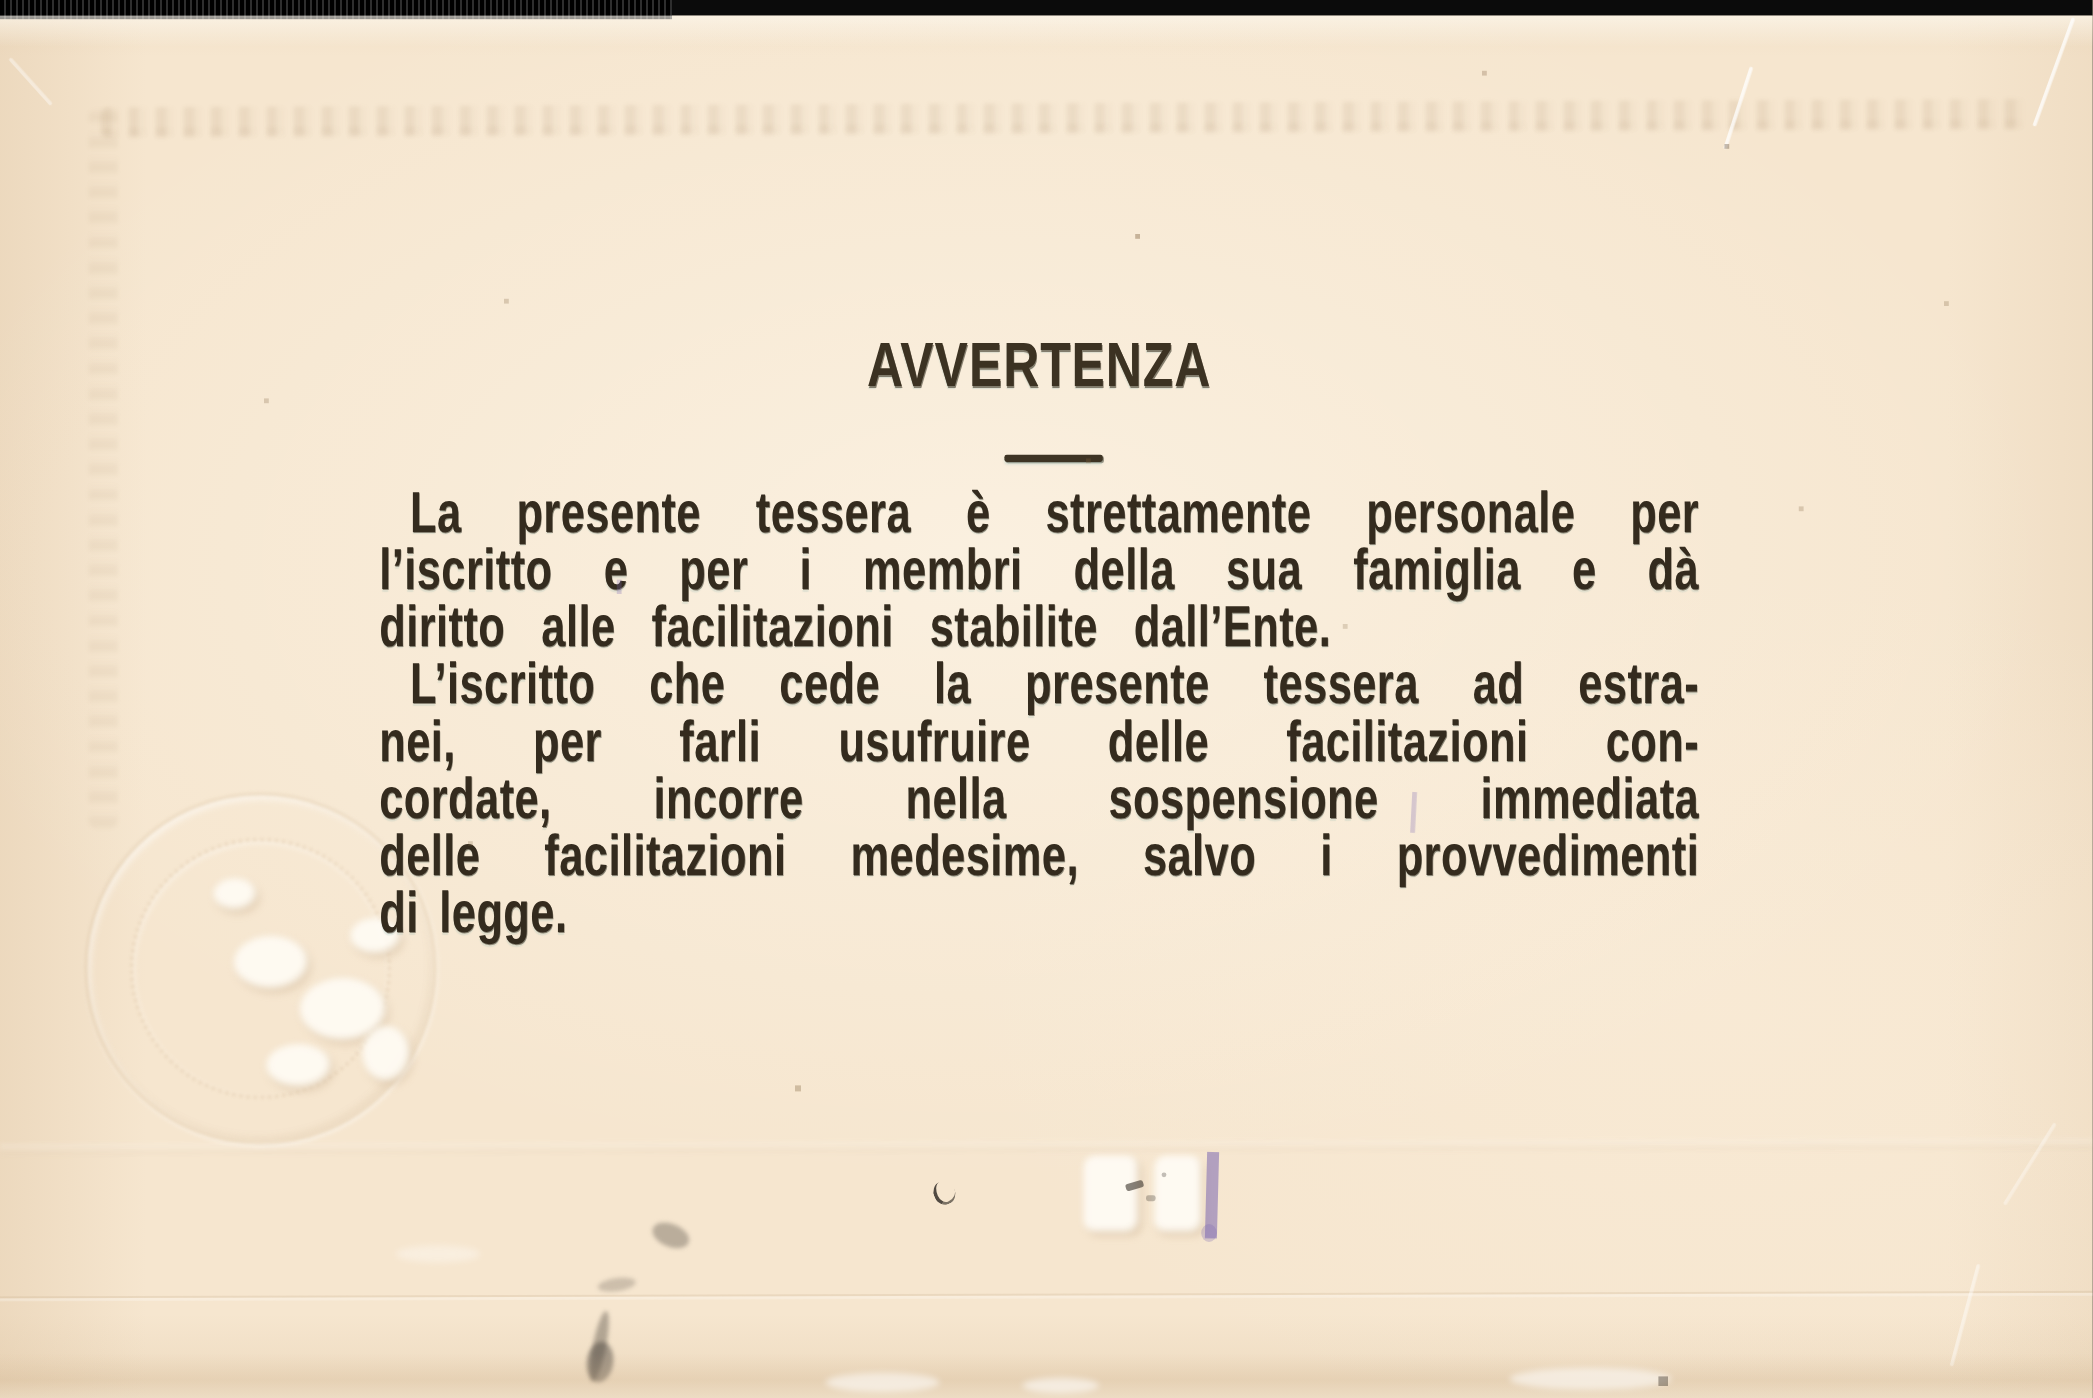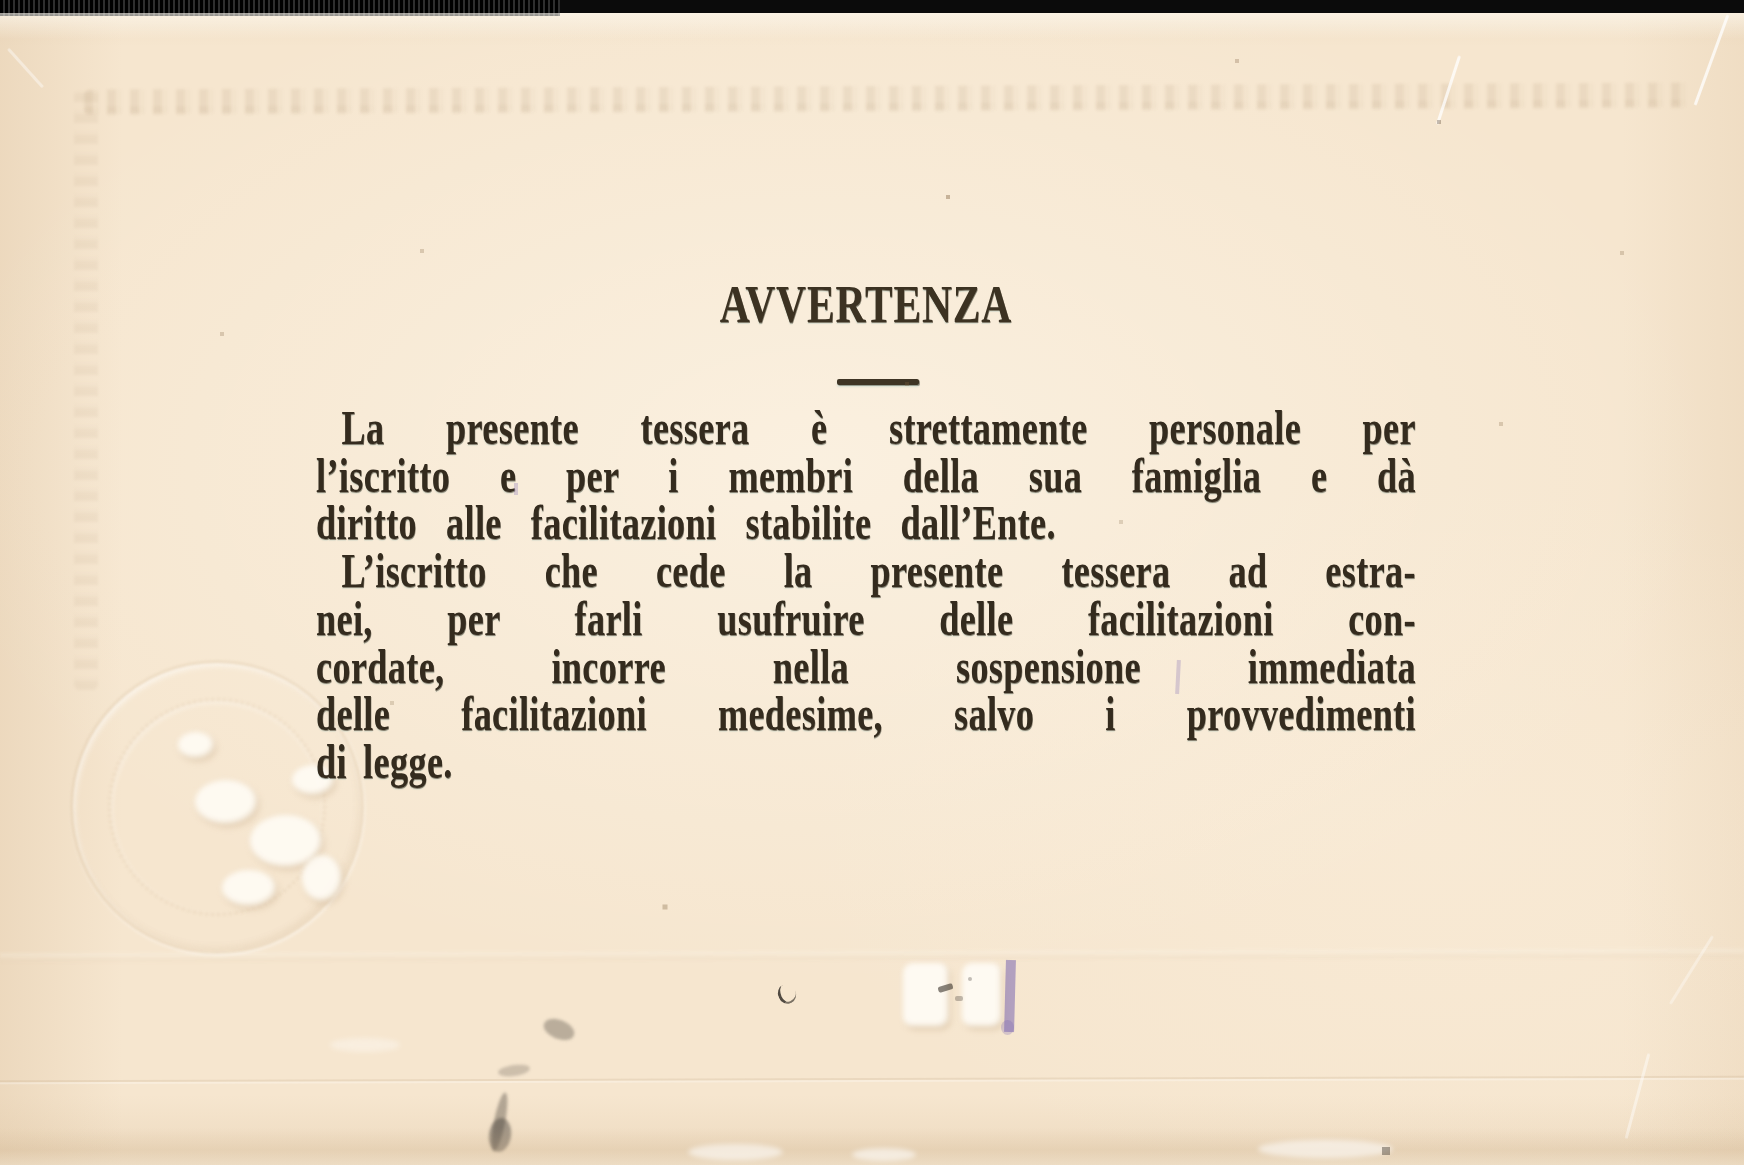--- a/index.html
+++ b/index.html
@@ -1,20 +1,20 @@
 <!DOCTYPE html>
 <html><head>
 <meta charset="utf-8">
 <style>
   html,body{margin:0;padding:0;background:#222;}
   #stage{
     position:relative;
     width:1744px;height:1165px;
     overflow:hidden;
-    font-family:Liberation Serif, serif;
+    font-family:Liberation Sans, sans-serif;
     background:
       radial-gradient(1250px 720px at 47% 40%, rgba(255,250,240,0.50), rgba(255,250,240,0) 72%),
       radial-gradient(900px 520px at 82% 72%, rgba(252,240,222,0.35), rgba(252,240,222,0) 70%),
       linear-gradient(90deg, rgba(214,186,150,0.30) 0%, rgba(214,186,150,0) 7%, rgba(214,186,150,0) 93%, rgba(214,186,150,0.20) 100%),
       linear-gradient(0deg, rgba(210,182,144,0.28) 0%, rgba(210,182,144,0) 6%, rgba(210,182,144,0) 96%, rgba(210,182,144,0.18) 100%),
       #f6e6cf;
   }
   
   .film-edge{
     position:absolute;left:0;top:0;width:1744px;height:13px;

